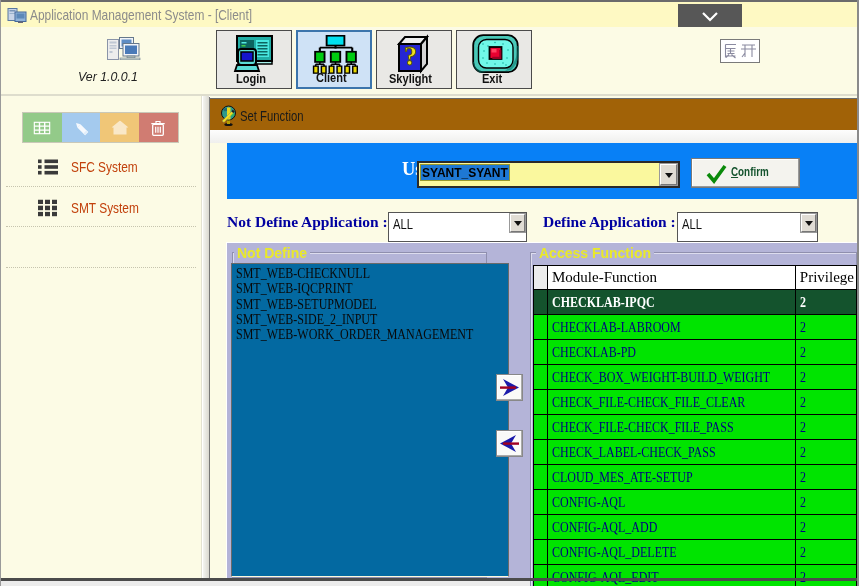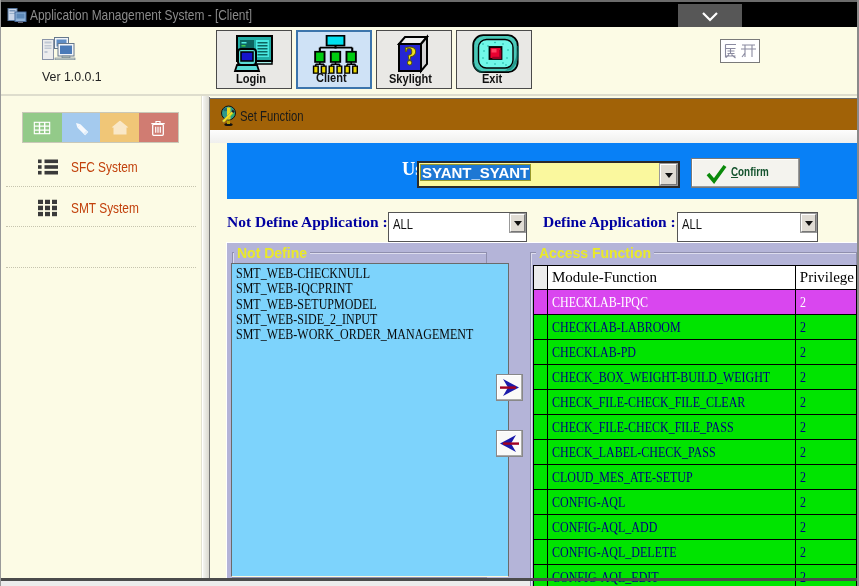--- a/index.html
+++ b/index.html
@@ -6,31 +6,31 @@
   html,body { width:859px; height:586px; overflow:hidden; }
   body { font-family:"Liberation Sans", sans-serif; position:relative; background:#fff; }
   .abs { position:absolute; }
   .sx { display:inline-block; white-space:nowrap; transform-origin:0 50%; }
   #root { position:absolute; left:0; top:0; width:859px; height:586px; overflow:hidden; }
   #edgetop { position:absolute; left:0; top:0; width:859px; height:2px; background:#6b6b6b; z-index:60; }
   #edgeleft { position:absolute; left:0; top:0; width:1px; height:586px; background:#9a9a9a; z-index:60; }
   #edgeright { position:absolute; left:857px; top:0; width:2px; height:586px; background:#8a8a8a; z-index:60; }
 
   
-  #titlebar { position:absolute; left:0; top:2px; width:859px; height:25px; background:#000000; }
+  #titlebar { position:absolute; left:0; top:2px; width:859px; height:25px; background:#fef9c3; }
   #titletext { position:absolute; left:30px; top:4px; font-size:15px; color:#8b8b8b; }
   #chevbtn { position:absolute; left:678px; top:2px; width:64px; height:25px; background:#575757; }
 
   
   #toolbar { position:absolute; left:0; top:27px; width:859px; height:69px; background:#FCFBE5; border-bottom:2px solid #deddcd; }
   .tbtn { position:absolute; top:3px; width:76px; height:59px; background:#E9E8E5; border:1px solid #4a4a4a; }
   .tbtn .lbl { position:absolute; bottom:3px; left:0; width:100%; font-size:13px; line-height:13px; font-weight:bold; color:#111; text-align:center; }
   .tbtn svg { position:absolute; top:3px; left:50%; margin-left:-22px; }
   #btn-client { background:#CFE2F6; border:2px solid #3C75AC; }
-  #verbox { position:absolute; left:42px; top:10px; width:110px; text-align:left; }
+  #verbox { position:absolute; left:31px; top:10px; width:110px; text-align:right;font-style:italic; }
   #verbox .vtext { font-size:13px; color:#222; margin-top:5px; }
   #expand { position:absolute; left:720px; top:12px; width:40px; height:24px; background:#fff; border:1px solid #7a7a7a; }
 
   
   #sidebar { position:absolute; left:0; top:96px; width:202px; height:482px; background:#FCFBE5; border-right:1px solid #e3e2d2; }
   #divider { position:absolute; left:203px; top:96px; width:6px; height:482px; background:linear-gradient(90deg,#f4f4f0,#d9d8d0); }
   .cbar { position:absolute; left:22px; top:16px; width:157px; height:31px; border:1px solid #c9c8b8; }
   .cbar .cbtn { float:left; width:38.7px; height:29px; position:relative; }
   .cbtn svg { position:absolute; left:50%; top:50%; transform:translate(-50%,-50%); }
   .menuitem { position:absolute; left:0; width:202px; height:40px; }
@@ -40,49 +40,49 @@
 
   
   #panel { position:absolute; left:210px; top:96px; width:649px; height:490px; background:#FCFBE5; overflow:hidden; }
   #panelborder { position:absolute; left:209px; top:97px; width:1px; height:481px; background:#777; }
   #ptitle { position:absolute; left:0; top:2px; width:782px; height:32px; background:#a16207; border-top:1px solid #6a6a6a; }
   #pgrey { position:absolute; left:0; top:34px; width:649px; height:13px; background:linear-gradient(#fdfdfd,#efefed); }
   #ptitle .ptext { position:absolute; left:30px; top:9px; font-size:14.5px; color:#1a1a1a; }
   #banner { position:absolute; left:17px; top:47px; width:632px; height:56px; background:#0880F6; }
   #userlbl { position:absolute; left:131px; top:16px; color:#ffffff; font-family:"Liberation Serif", serif; font-weight:bold; font-size:18.5px;margin-left:44px; }
   #usercombo { position:absolute; left:190px; top:18px; width:263px; height:27px; background:#FAF89E; border:2px solid #2a2a2a; }
-  #usercombo .sel { position:absolute; left:1px; top:1px; height:17px; line-height:16px; font-weight:bold; font-size:15px; color:#ffffff; background:#1E78D4; border:1px solid #98982a; padding:0 1px; }
+  #usercombo .sel { position:absolute; left:1px; top:1px; height:17px; line-height:16px; font-weight:bold; font-size:12px; color:#000000; background:#1E78D4; border:1px solid #98982a; padding:0 1px; }
   #usercombo .dd { position:absolute; right:1px; top:1px; width:17px; height:21px; background:#E0DCD4; border:1px solid #fff; border-right-color:#777; border-bottom-color:#777; box-shadow:0 0 0 1px #999; }
   #confirmbtn { position:absolute; left:464px; top:15px; width:109px; height:30px; background:#F4F3EE; border:1px solid #7a7a7a; box-shadow:inset -1px -1px 0 #999, inset 1px 1px 0 #fff; }
   #confirmbtn .ct { position:absolute; left:39px; top:6px; font-size:12px; font-weight:bold; color:#14532d; }
 
   
   .navlbl { position:absolute; font-family:"Liberation Serif", serif; font-weight:bold; font-size:15.5px; color:#0000A0; white-space:nowrap; }
   .combo { position:absolute; height:30px; background:#ffffff; border:1px solid #555; }
   .combo .ctext { position:absolute; left:4px; top:3px; font-size:14px; color:#111; }
   .combo .dd { position:absolute; right:1px; top:1px; width:15px; height:18px; background:#E0DCD4; border:1px solid #fff; border-right-color:#777; border-bottom-color:#777; box-shadow:0 0 0 1px #999; }
   .ddarrow { position:absolute; left:50%; top:50%; margin-left:-4px; margin-top:-2px; width:0; height:0; border-left:4px solid transparent; border-right:4px solid transparent; border-top:5px solid #111; }
 
   
   #lav { position:absolute; left:16px; top:146px; width:633px; height:344px; background:#B4B4D8; border-top:1px solid #fff; border-left:1px solid #fff; overflow:hidden; }
   .gtitle { position:absolute; top:2px; font-size:14px; font-weight:bold; color:#E9E92A; background:#B4B4D8; padding:0 3px; }
   .gbox { position:absolute; border:1px solid #8f8fae; box-shadow:inset 1px 1px 0 #dcdcee; }
-  #listbox { position:absolute; left:4px; top:20px; width:278px; height:314px; background:#7dd3fc; border:1px solid #6a6a6a; border-bottom-color:#fbf9de; overflow:hidden; font-family:"Liberation Serif", serif; font-size:15px; color:#090909; line-height:15.3px; padding:2px 0 0 4px; }
+  #listbox { position:absolute; left:4px; top:20px; width:278px; height:314px; background:#0369a1; border:1px solid #6a6a6a; border-bottom-color:#fbf9de; overflow:hidden; font-family:"Liberation Serif", serif; font-size:15px; color:#090909; line-height:15.3px; padding:2px 0 0 4px; }
   #listbox .inner { transform:scaleX(0.8); transform-origin:0 0; white-space:nowrap; }
   .arrbtn { position:absolute; left:269px; width:27px; height:27px; background:#FAFAF8; border:1px solid #888; box-shadow:inset -1px -1px 0 #aaa, inset 1px 1px 0 #fff; }
 
   
   #grid { position:absolute; left:306px; top:22px; width:324px; border-collapse:collapse; font-family:"Liberation Serif", serif; font-size:15px; table-layout:fixed; }
   #grid td { border:1px solid #000; overflow:hidden; white-space:nowrap; padding:0 0 0 4px; }
   #grid td.ind { padding:0; }
   #grid tr { height:25px; }
   #grid tr.hdr { height:24px; }
   #grid tr.hdr td { background:#fff; color:#000; }
   #grid tr.g td { background:#00E400; color:#000080; }
-  #grid tr.selrow td { background:#d946ef; color:#ffffff; }
+  #grid tr.selrow td { background:#14532d; color:#ffffff;font-weight:bold; }
   #grid tr.hdr td.ind { background:#ECECEC; }
   #grid .sx { transform:scaleX(0.8); }
 
   #bottomline { position:absolute; left:0; top:578px; width:859px; height:3px; background:#4b4b4b; z-index:50; }
   #bottomgrey { position:absolute; left:0; top:581px; width:530px; height:5px; background:#ECECEC; z-index:49; }
 </style>
 </head>
 <body>
 <div id="root">
   <div id="edgetop"></div>

